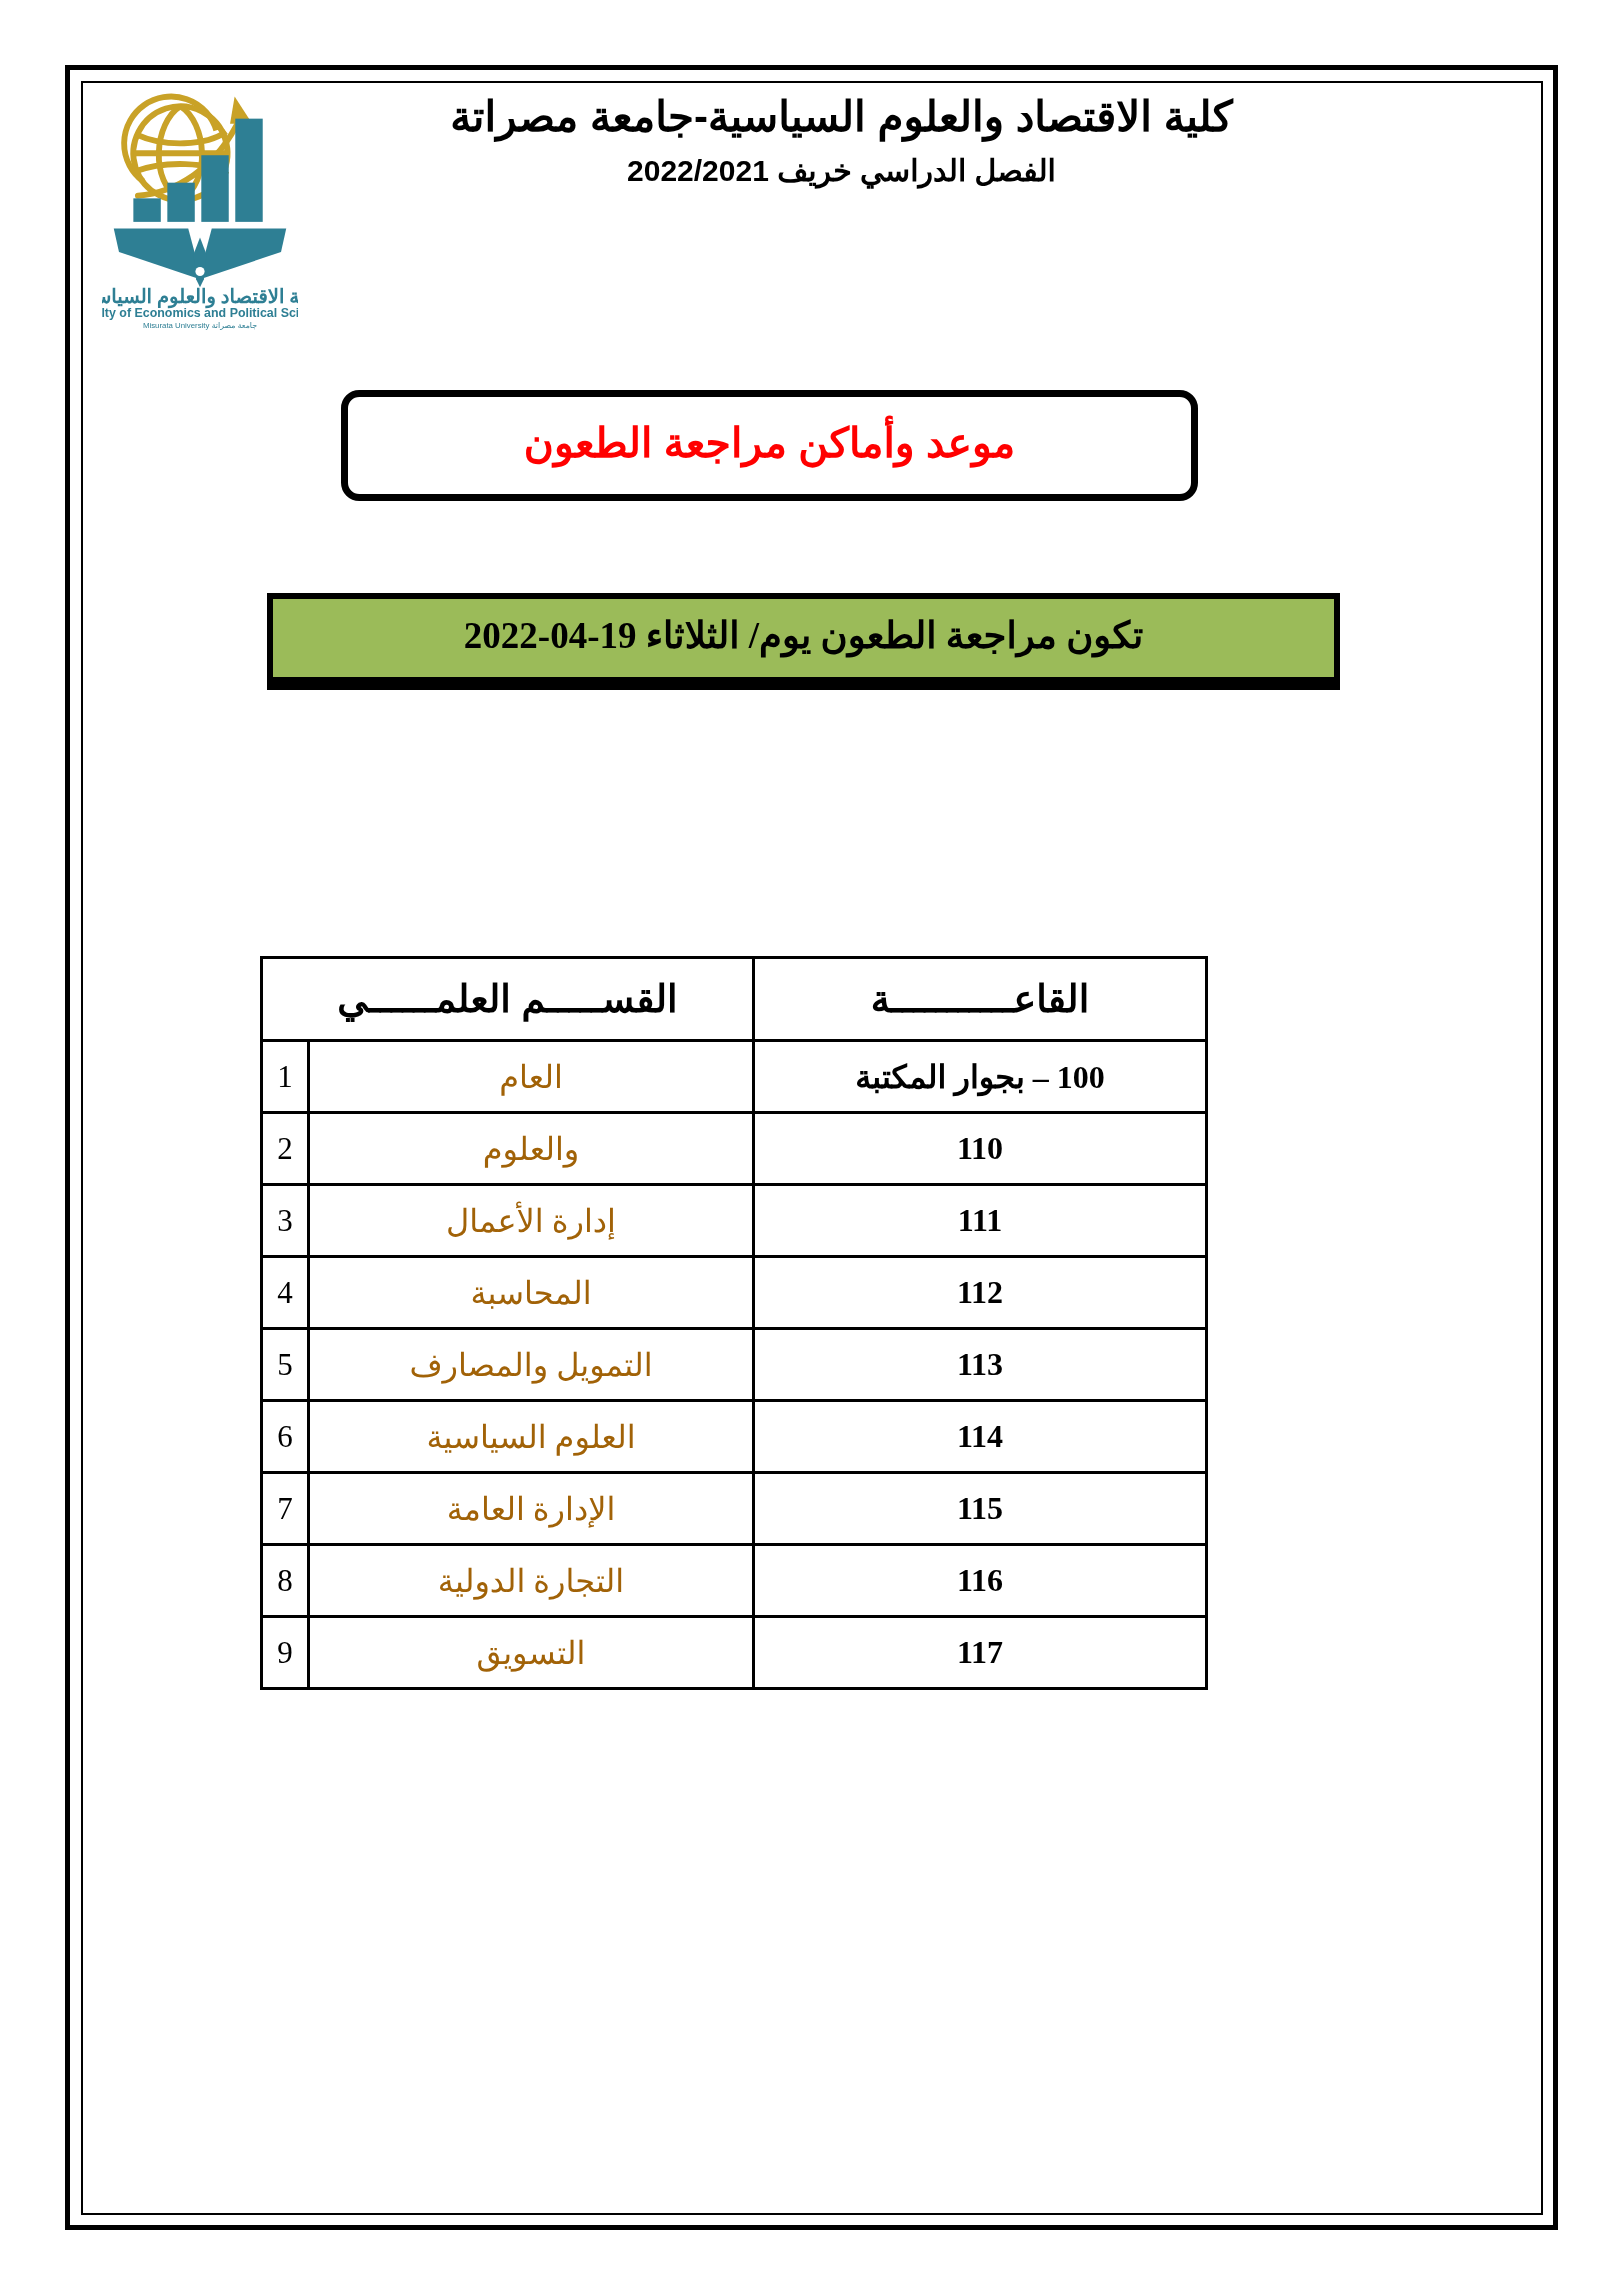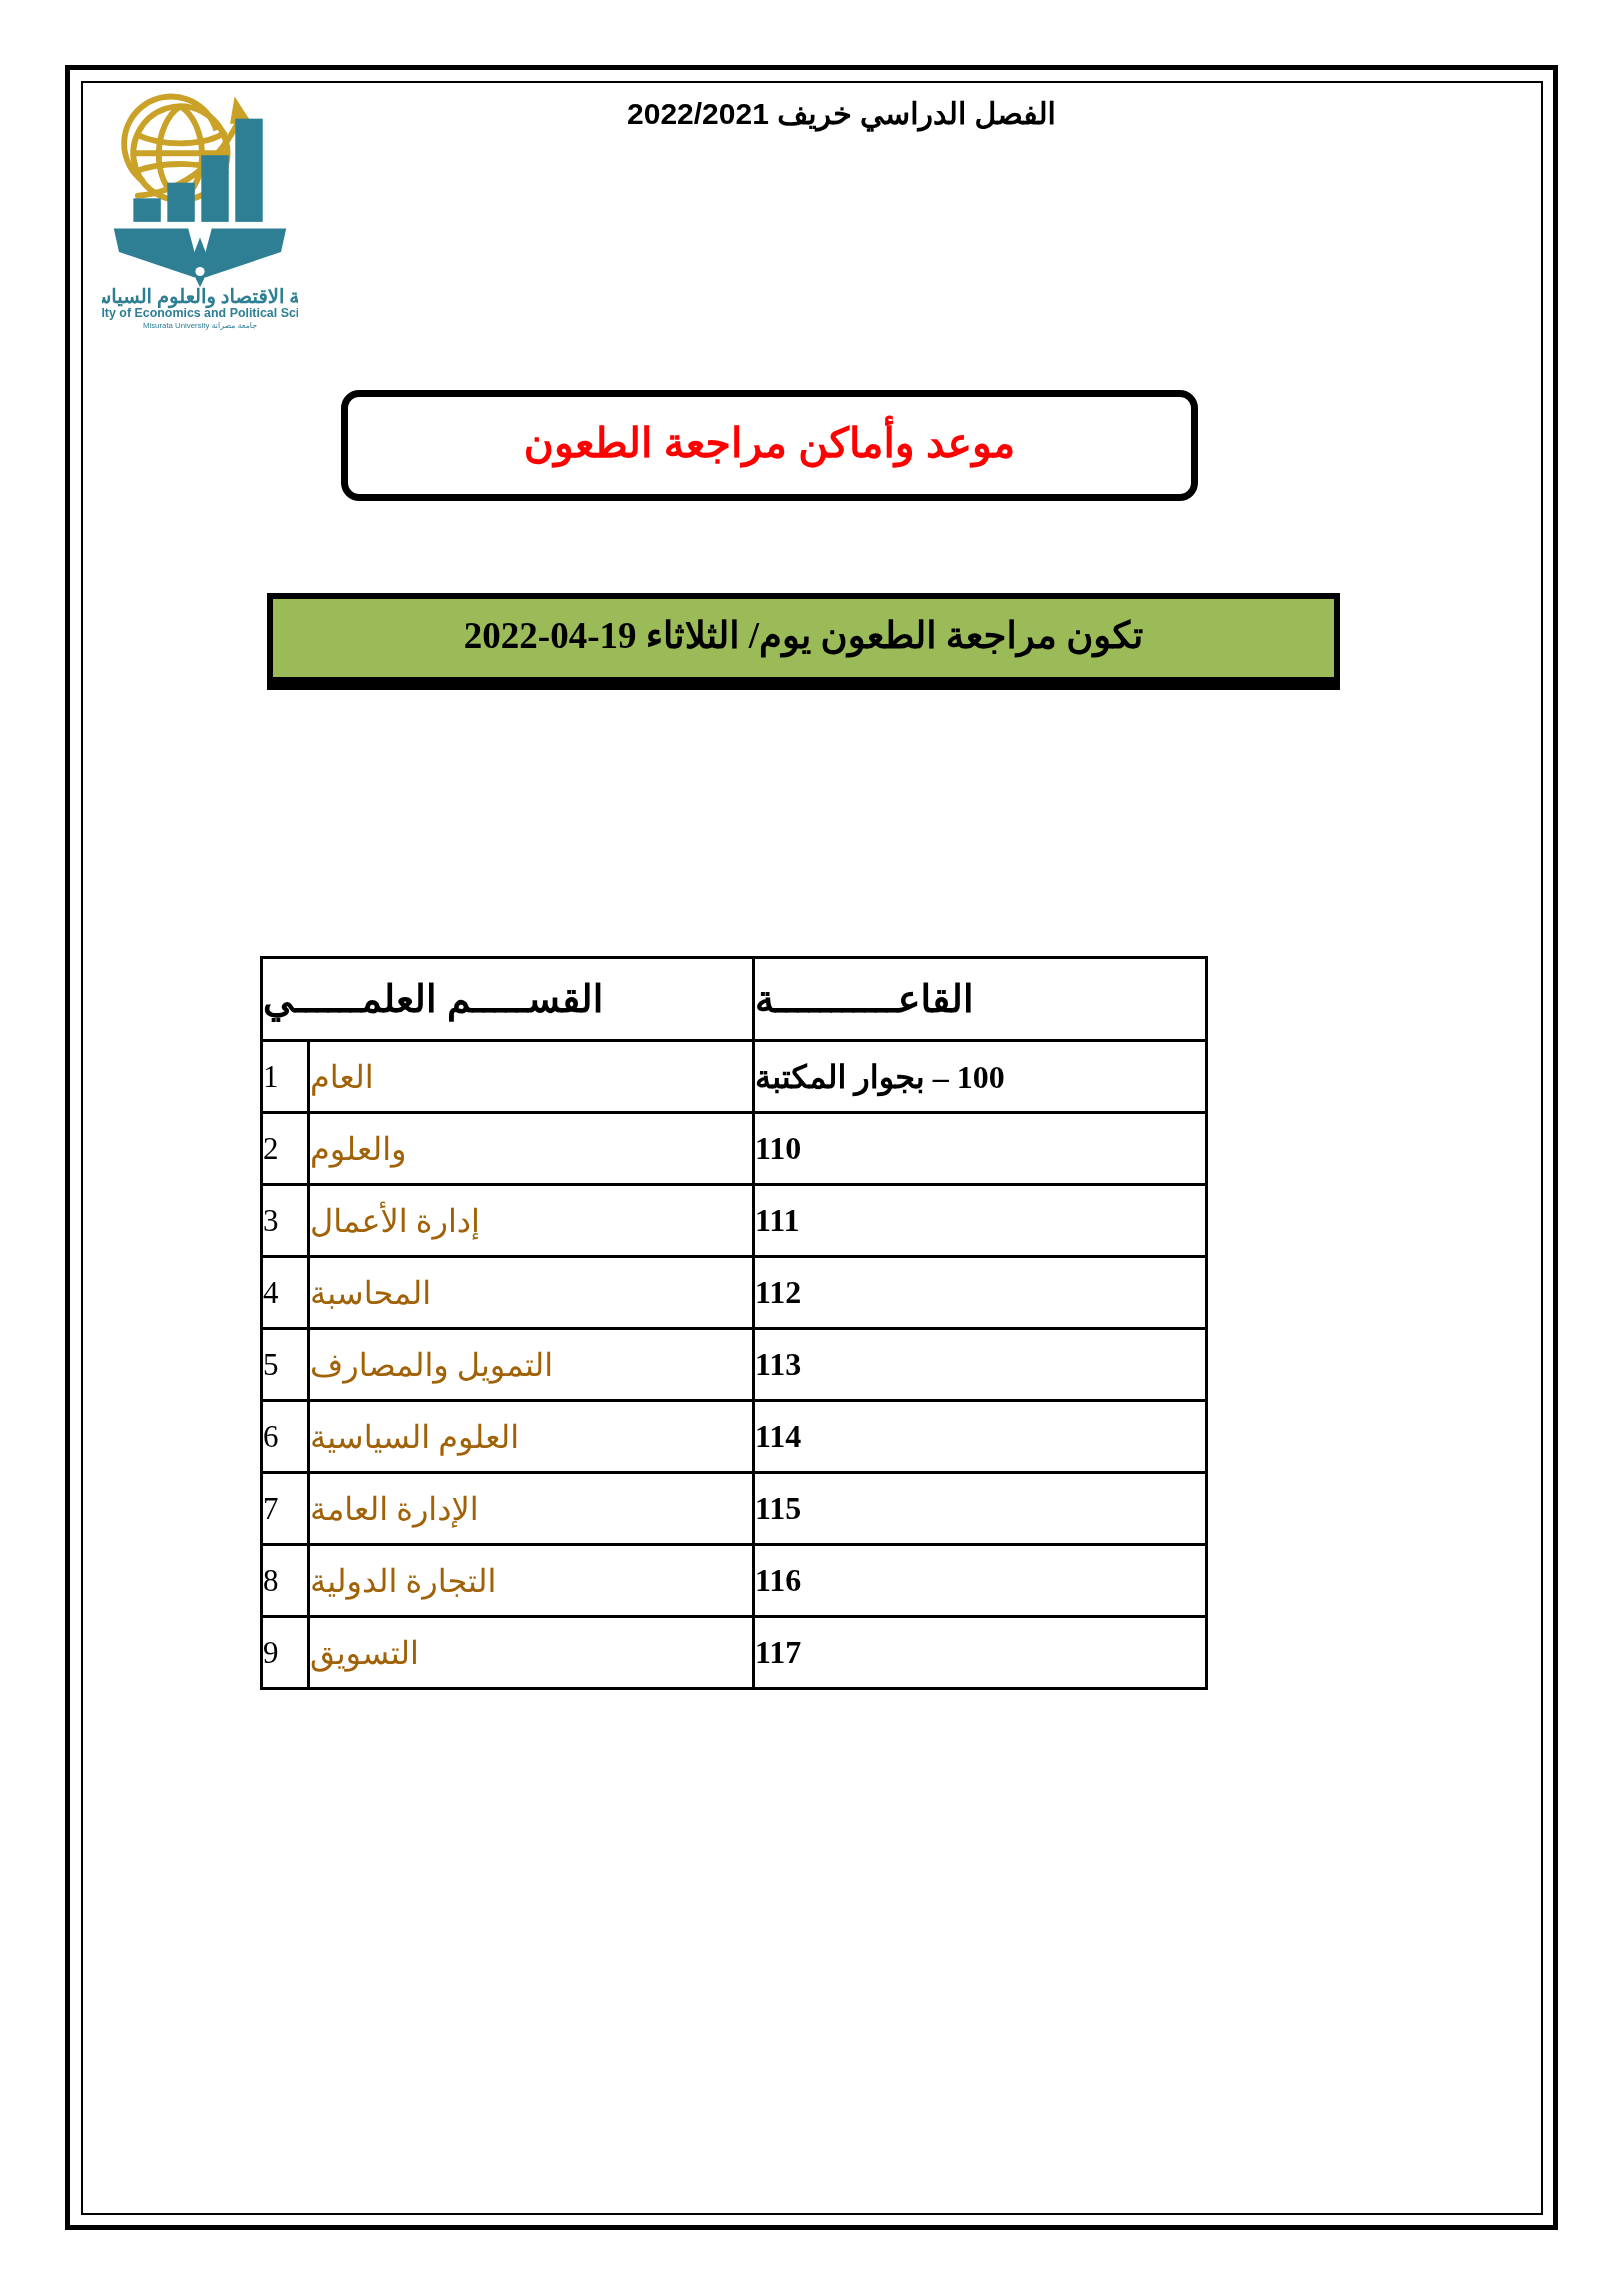--- a/index.html
+++ b/index.html
@@ -123,21 +123,21 @@
   .dept-table{
     position:absolute;
     right:340px; top:880px;
     border-collapse:collapse;
     table-layout:fixed;
     width:946px;
   }
   .dept-table td,.dept-table th{
     border:3.9px solid #000;
     padding:0;
-    text-align:left;
+    text-align:center;
     vertical-align:middle;
     background:#fff;
   }
   .th-cell{
     background:#F79646;
     font-family:"Liberation Sans", sans-serif;
     font-weight:bold;
     font-size:38px;
     color:#000;
     height:80px;
@@ -231,20 +231,21 @@
           <circle cx="150" cy="288" r="7" fill="#ffffff"></circle>
         </g>
 
         <text x="150" y="336" text-anchor="middle" font-family="Liberation Serif, serif" font-size="30" font-weight="bold" fill="#2E7F94">كلية الاقتصاد والعلوم السياسية</text>
         <text x="150" y="358" text-anchor="middle" font-family="Liberation Sans, sans-serif" font-size="19" font-weight="bold" fill="#2E7F94">Faculty of Economics and Political Science</text>
         <text x="150" y="374" text-anchor="middle" font-family="Liberation Sans, sans-serif" font-size="12" fill="#2E7F94">جامعة مصراتة Misurata University</text>
       </svg>
     </div>
 
     <div class="header-text">
+      <div class="header-line1">كلية الاقتصاد والعلوم السياسية-جامعة مصراتة</div>
       <div class="header-line2">الفصل الدراسي خريف 2022/2021</div>
     </div>
   </div>
 
   <div class="title-box">
     <span class="title-box-text">موعد وأماكن مراجعة الطعون</span>
   </div>
 
   <div class="info-box">
     <div class="info-row">تكون مراجعة الطعون يوم/ الثلاثاء 19-04-2022</div>

